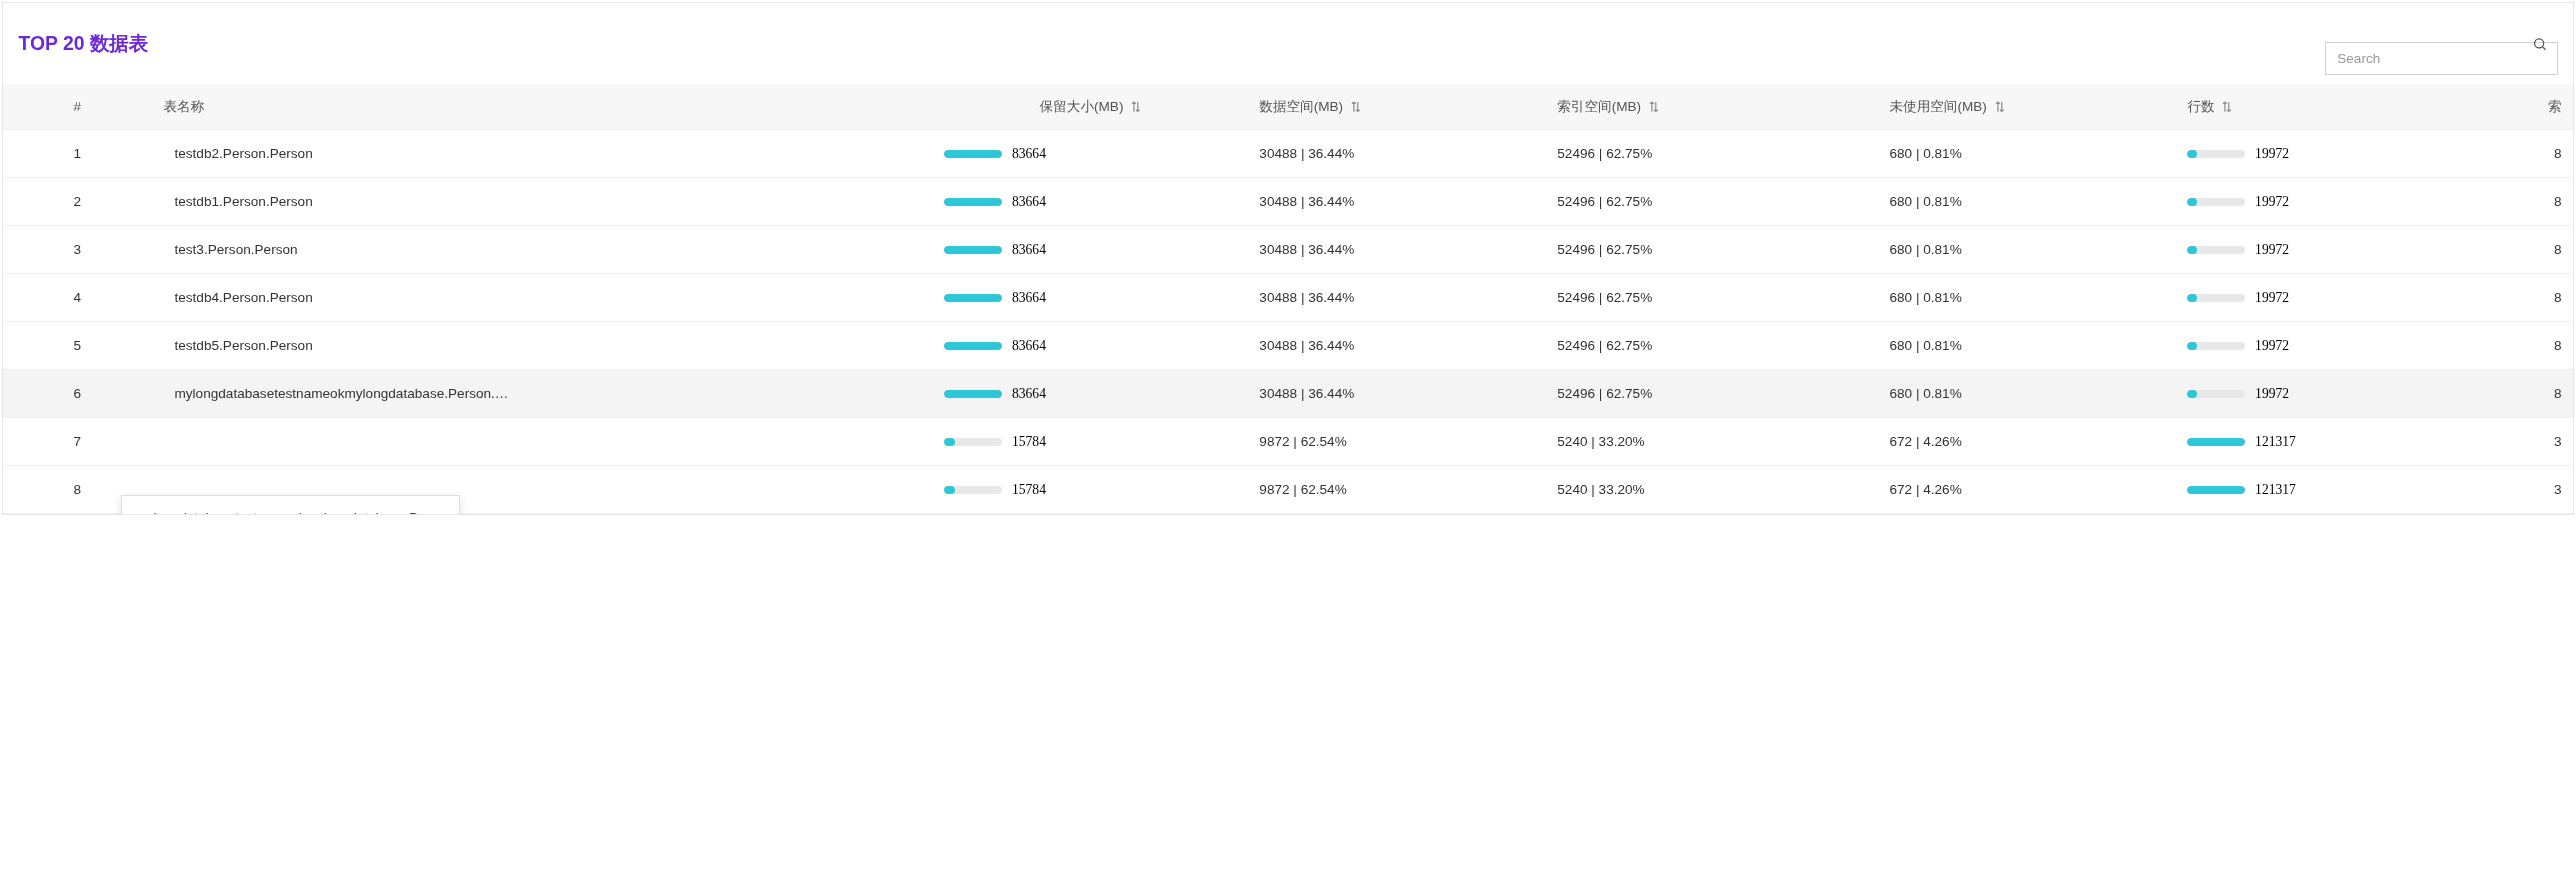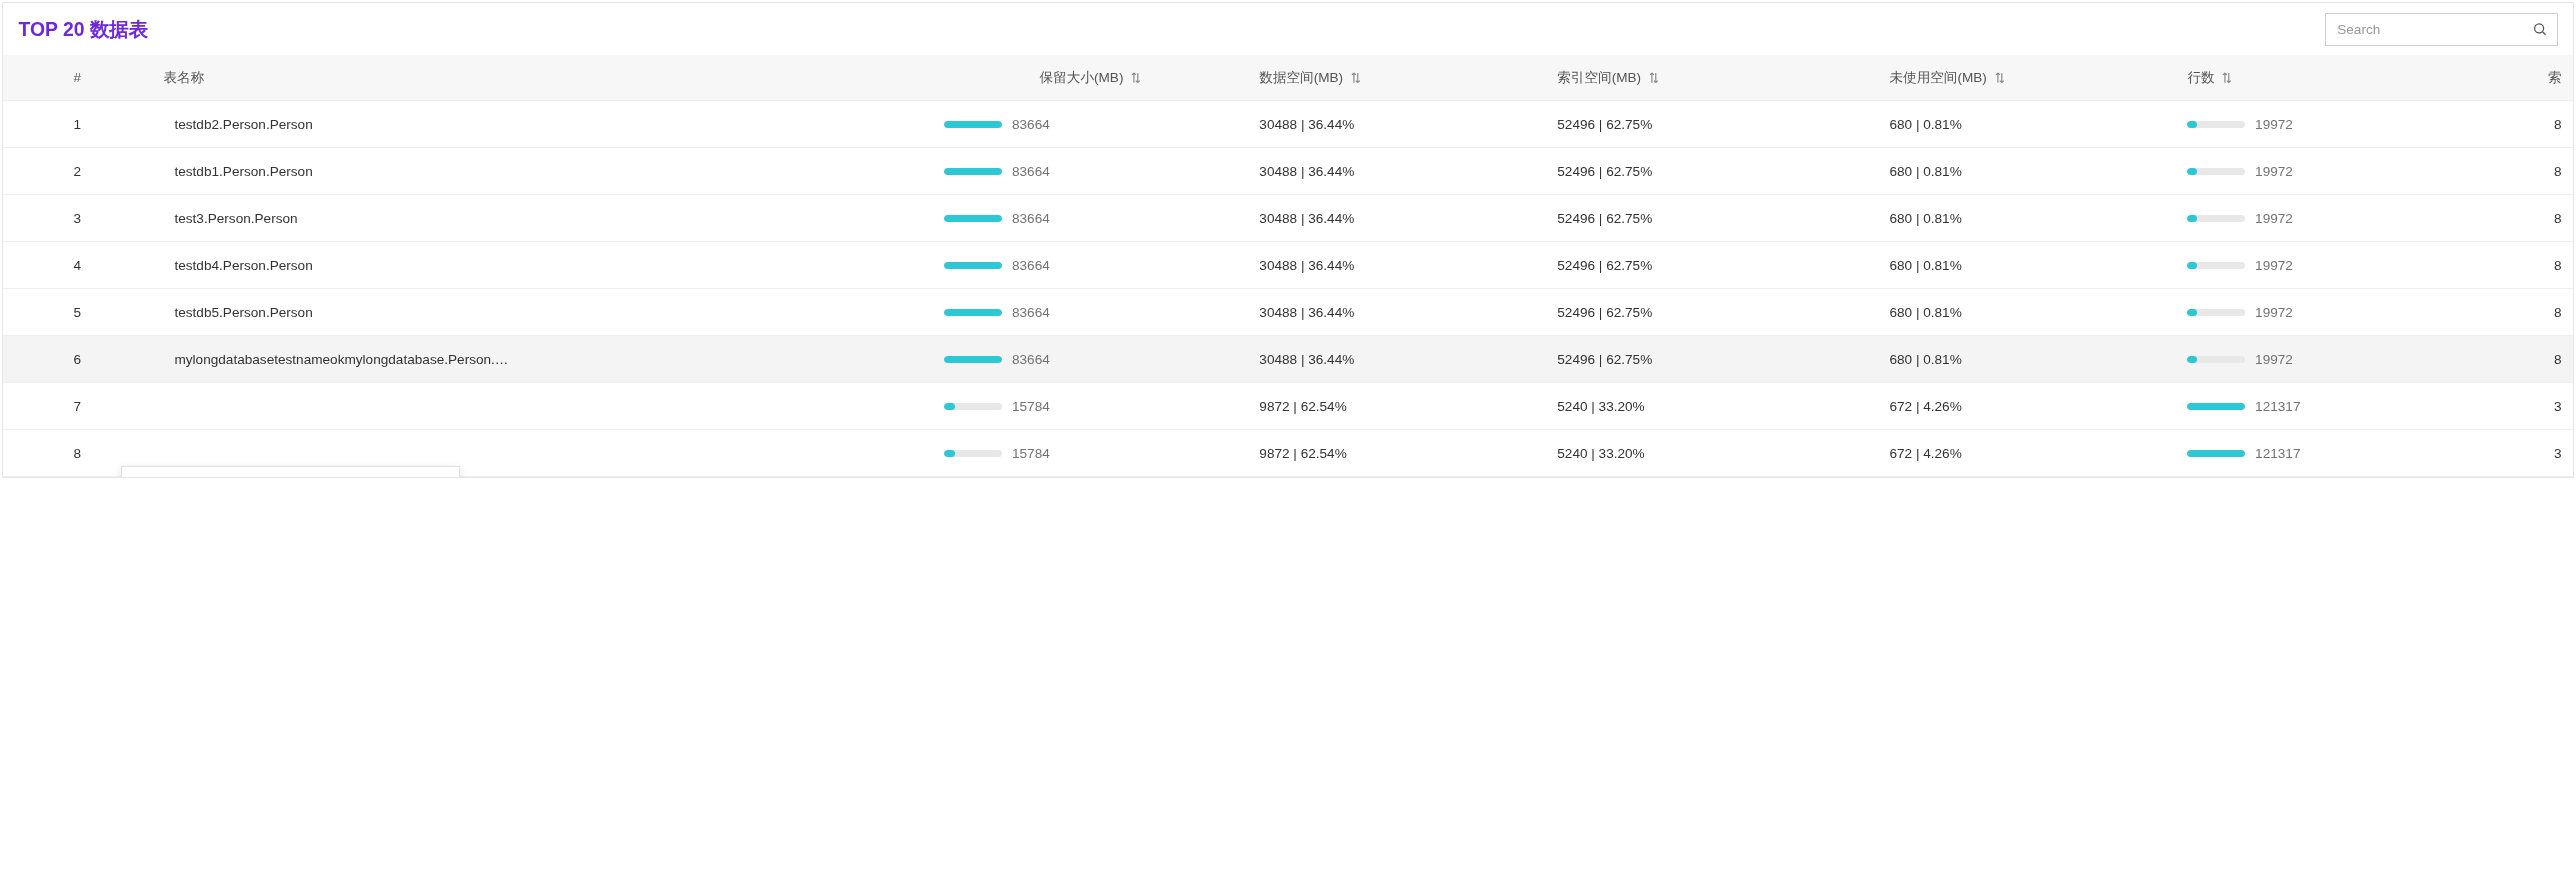--- a/index.html
+++ b/index.html
@@ -30,20 +30,21 @@
       width: 233px;
     }
     .search-input {
       width: 100%;
       height: 33px;
       border: 1px solid #d0d0d0;
       padding: 0 35px 0 11.6px;
       font-size: 13.6px;
       color: #555;
       outline: none;
+      margin-top: 29px;
     }
     .search-input::placeholder { color: #999; }
     .search-icon {
       position: absolute;
       right: 9.7px;
       top: 50%;
       transform: translateY(-50%);
       width: 15.5px;
       height: 15.5px;
       color: #555;
@@ -104,21 +105,21 @@
       background: #e8e8e8;
       border-radius: 3.9px;
       overflow: hidden;
       flex-shrink: 0;
     }
     .bar-fill {
       height: 100%;
       background: #2ec7d6;
       border-radius: 3.9px;
     }
-    .bar-val { color: #737373; }
+    .bar-val { color: #000000; font-family: Liberation Serif, serif; }
     .tooltip {
       position: absolute;
       left: 118px;
       top: 411px;
       width: 339px;
       background: #fff;
       border: 1px solid #e0e0e0;
       box-shadow: 0 1.9px 7.8px rgba(0,0,0,0.12);
       padding: 11.6px 13.6px;
       font-size: 13.6px;

